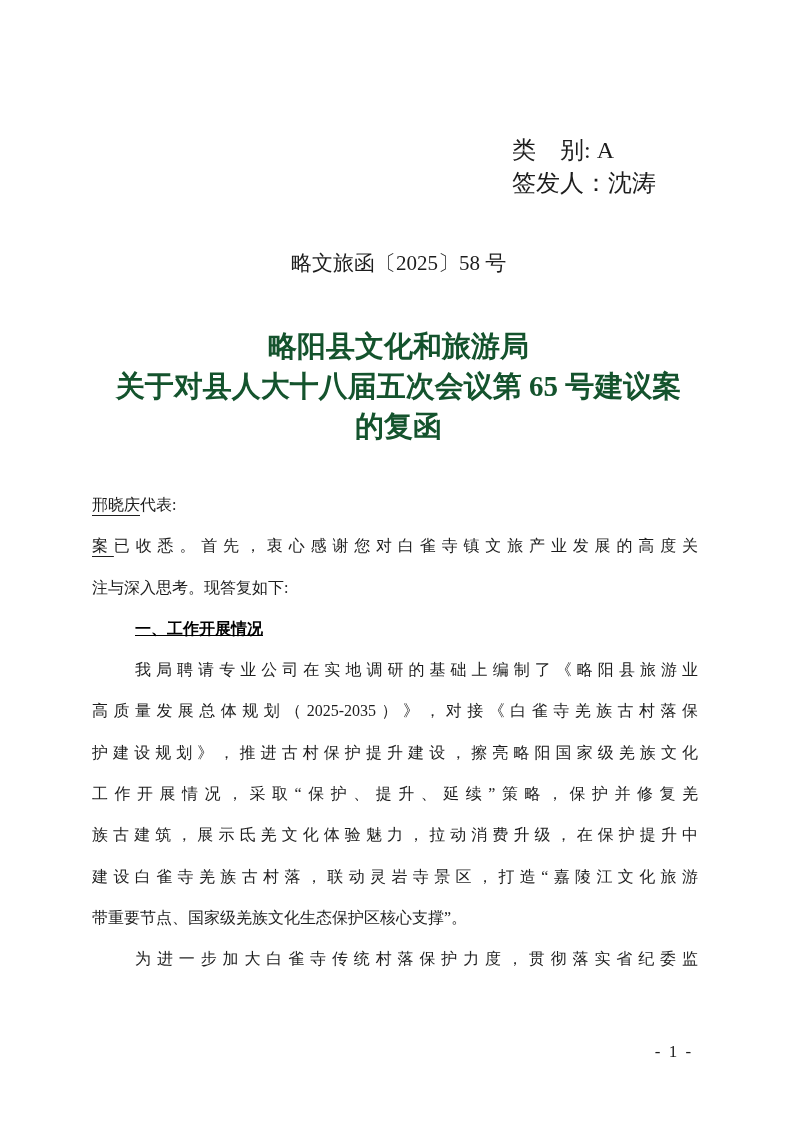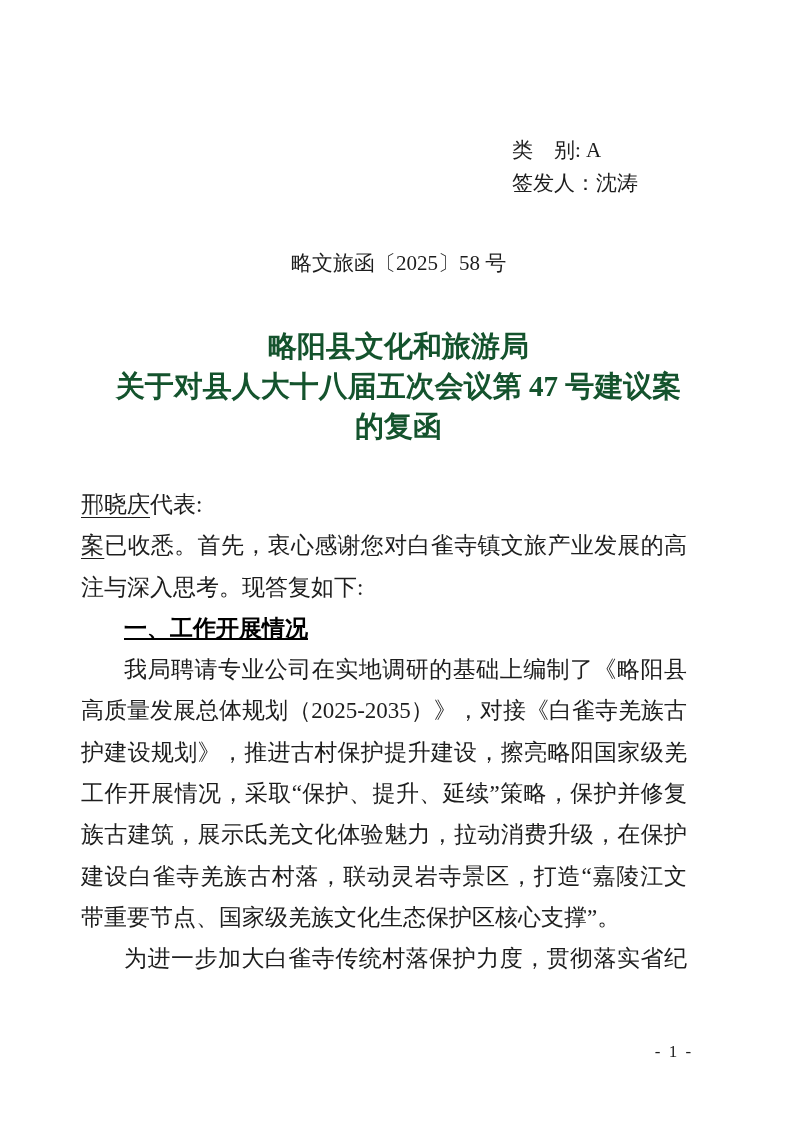--- a/index.html
+++ b/index.html
@@ -13,21 +13,21 @@
     height: 1122px;
     background: #ffffff;
     overflow: hidden;
     font-family: "Liberation Serif", "DejaVu Serif", serif;
     color: #1d1d1d;
   }
   .header-meta {
     position: absolute;
     left: 512px;
     top: 134px;
-    font-size: 21px;
+    font-size: 24px;
     line-height: 33px;
     white-space: nowrap;
   }
   .doc-number {
     position: absolute;
     left: 96px;
     top: 249px;
     width: 605px;
     text-align: center;
     font-size: 21px;
@@ -39,24 +39,24 @@
     top: 326px;
     width: 605px;
     text-align: center;
     font-weight: bold;
     font-size: 29px;
     line-height: 40px;
     color: #14532d;
   }
   .body-block {
     position: absolute;
-    left: 81px;
+    left: 92px;
     top: 484px;
     width: 606px;
-    font-size: 23px;
+    font-size: 16px;
     line-height: 41.3px;
   }
   .line {
     height: 41.3px;
     overflow: hidden;
   }
   .indent { text-indent: 43px; }
   .just {
     text-align: justify;
     text-align-last: justify;
@@ -90,21 +90,21 @@
 
   <div class="header-meta">
     <div><span>类　别: </span><span>A</span></div>
     <div><span>签发人：</span><span>沈涛</span></div>
   </div>
 
   <div class="doc-number">略文旅函〔2025〕58 号</div>
 
   <div class="doc-title">
     <div class="title-line">略阳县文化和旅游局</div>
-    <div class="title-line">关于对县人大十八届五次会议第 47 号建议案</div>
+    <div class="title-line">关于对县人大十八届五次会议第 65 号建议案</div>
     <div class="title-line">的复函</div>
   </div>
 
   <div class="body-block">
     <div class="line"><span class="u">邢晓庆</span><span>代表:</span></div>
     <div class="line just"><span class="u">案</span><span>已收悉。首先，衷心感谢您对白雀寺镇文旅产业发展的高度关</span></div>
     <div class="line">注与深入思考。现答复如下:</div>
     <div class="line indent heading">一、工作开展情况</div>
     <div class="line indent just">我局聘请专业公司在实地调研的基础上编制了《略阳县旅游业</div>
     <div class="line just">高质量发展总体规划（2025-2035）》，对接《白雀寺羌族古村落保</div>

